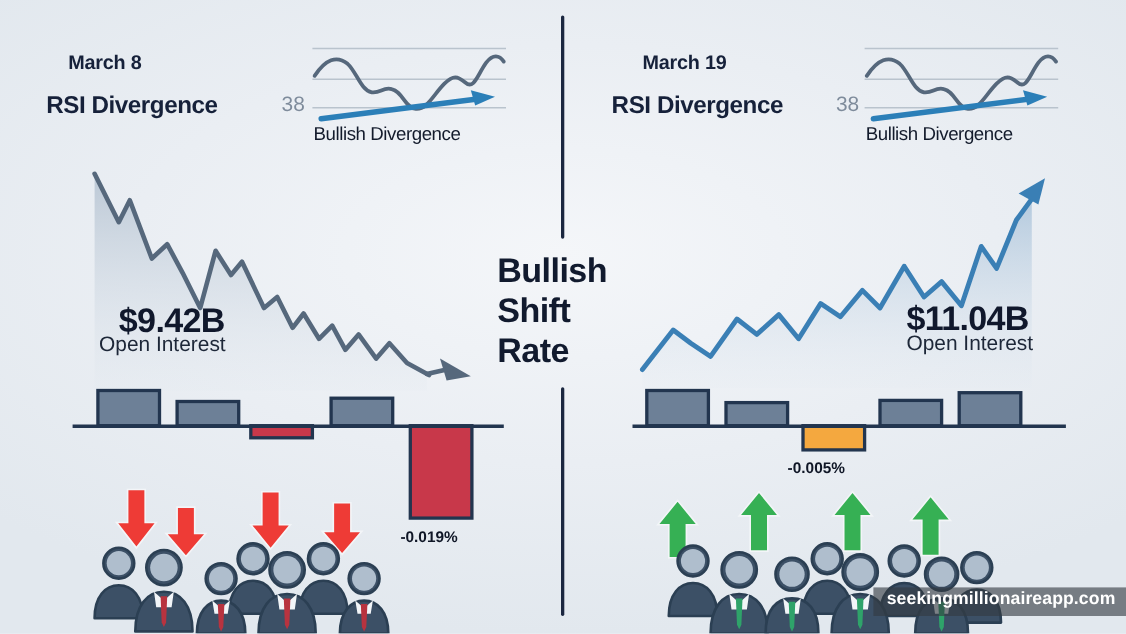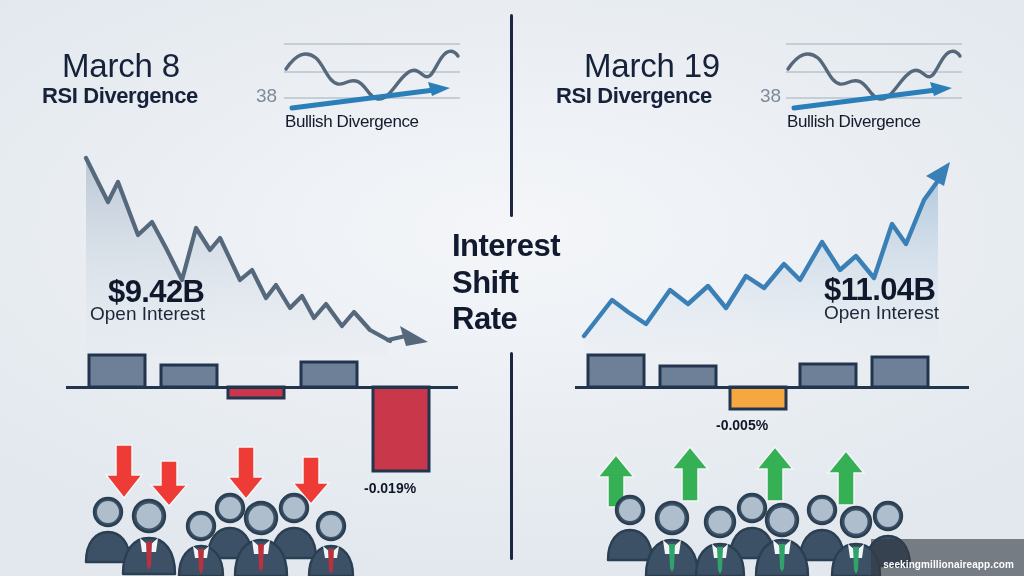--- a/index.html
+++ b/index.html
@@ -21,22 +21,22 @@
     background:
       radial-gradient(ellipse 70% 60% at 50% 40%, #f4f6f9 0%, #eaeef3 55%, #e2e8ee 100%);
     overflow: hidden;
   }
 
   
   .abs { position: absolute; }
 
   
   .panel-date {
-    font-size: 33px;
-    font-weight: normal;
+    font-size: 18px;
+    font-weight: bold;
     color: #16213a;
     letter-spacing: -0.2px;
     white-space: nowrap;
   }
   .panel-sub {
     font-size: 22px;
     font-weight: bold;
     color: #16213a;
     letter-spacing: -0.4px;
     white-space: nowrap;
@@ -89,27 +89,27 @@
   
   .divider {
     background: #1b2740;
     width: 3px;
     border-radius: 2px;
   }
 
   
   #watermark {
     right: 0px;
-    bottom: 0;
+    bottom: 16px;
     background: rgba(52,58,64,0.62);
     color: #ffffff;
-    font-size: 10px;
+    font-size: 16px;
     font-weight: bold;
     letter-spacing: 0.1px;
-    padding: 20px 10px 6px 12px;
+    padding: 2px 10px 6px 12px;
     white-space: nowrap;
   }
 
   svg { display: block; overflow: visible; }
 </style>
 </head>
 <body>
 
 <div id="stage">
 
@@ -224,21 +224,21 @@
             <polygon points="176,58 182,58 181,82 179,86 177,82"></polygon>
             <polygon points="246,63 252,63 251,84 249,88 247,84"></polygon>
           </g>
         </g>
       </svg>
     </div>
   </div>
 
   <div class="abs divider" style="left:510px;top:14px;height:203px;"></div>
   <div class="abs center-title" style="left:452px;top:228px;width:130px;">
-    <div>Interest</div>
+    <div>Bullish</div>
     <div>Shift</div>
     <div>Rate</div>
   </div>
   <div class="abs divider" style="left:510px;top:352px;height:208px;"></div>
 
   <div class="abs" style="left:512px;top:0;width:512px;height:555px;">
 
     <div class="abs panel-date" style="left:72px;top:47px;">March 19</div>
     <div class="abs panel-sub" style="left:44px;top:83px;">RSI Divergence</div>
     <div class="abs rsi-value" style="left:248px;top:85px;">38</div>

